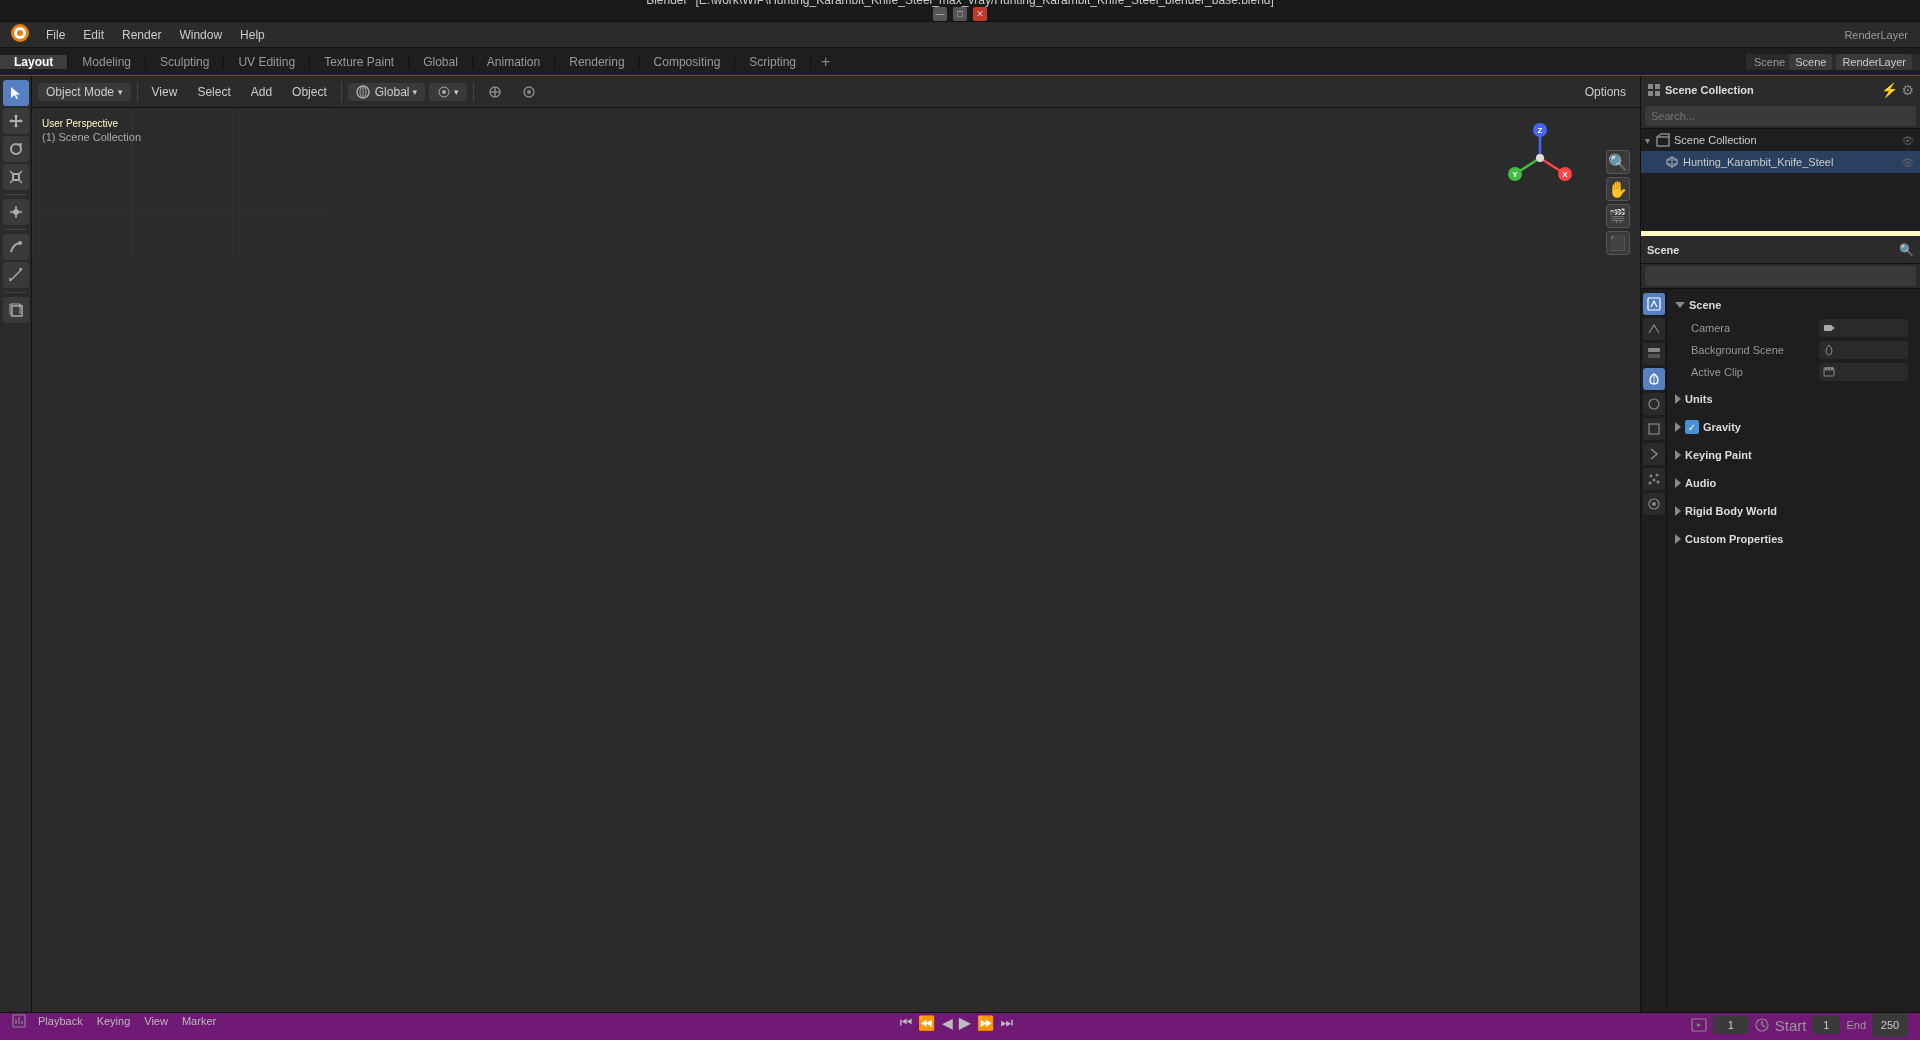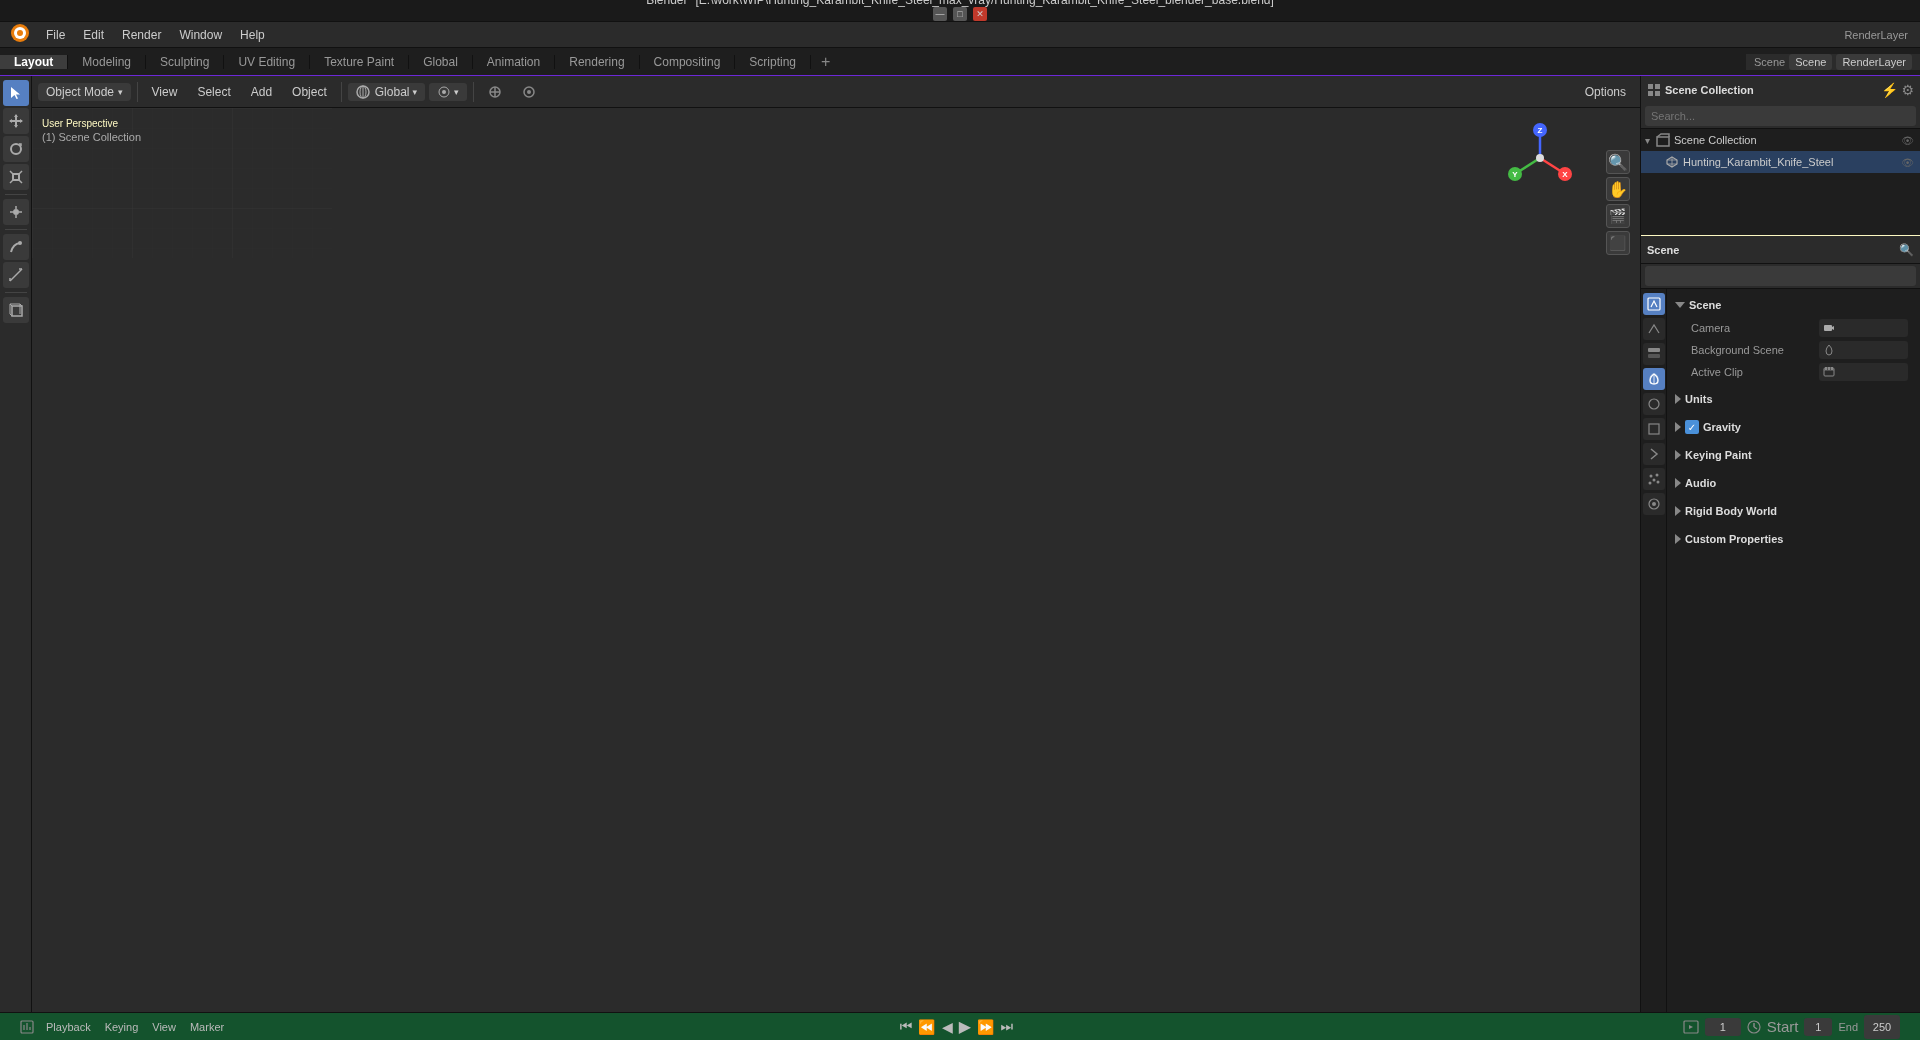--- a/index.html
+++ b/index.html
@@ -214,21 +214,21 @@
       background: #1e1e1e;
       display: flex;
       flex-direction: column;
       border-left: 1px solid #111;
       overflow: hidden;
     }
 
     
     #outliner {
       height: 160px;
-      border-bottom: 1px solid #fef9c3;
+      border-bottom: 5px solid #fef9c3;
       overflow: hidden;
     }
     #outliner-header {
       height: 28px;
       background: #2b2b2b;
       display: flex;
       align-items: center;
       padding: 0 6px;
       justify-content: space-between;
     }
@@ -339,24 +339,24 @@
     
     #bottom-area {
       height: 80px;
       background: #1e1e1e;
       border-top: 1px solid #111;
       display: flex;
       flex-direction: column;
     }
     #timeline-controls {
       height: 28px;
-      background: #14532d;
-      display: flex;
-      align-items: center;
-      padding: 0 20px;
+      background: #701a75;
+      display: flex;
+      align-items: flex-start;
+      padding: 0 12px;
       gap: 6px;
       border-bottom: 1px solid #111;
     }
     .tl-btn {
       padding: 2px 6px;
       font-size: 11px;
       cursor: pointer;
       color: #bbb;
       border-radius: 3px;
     }

